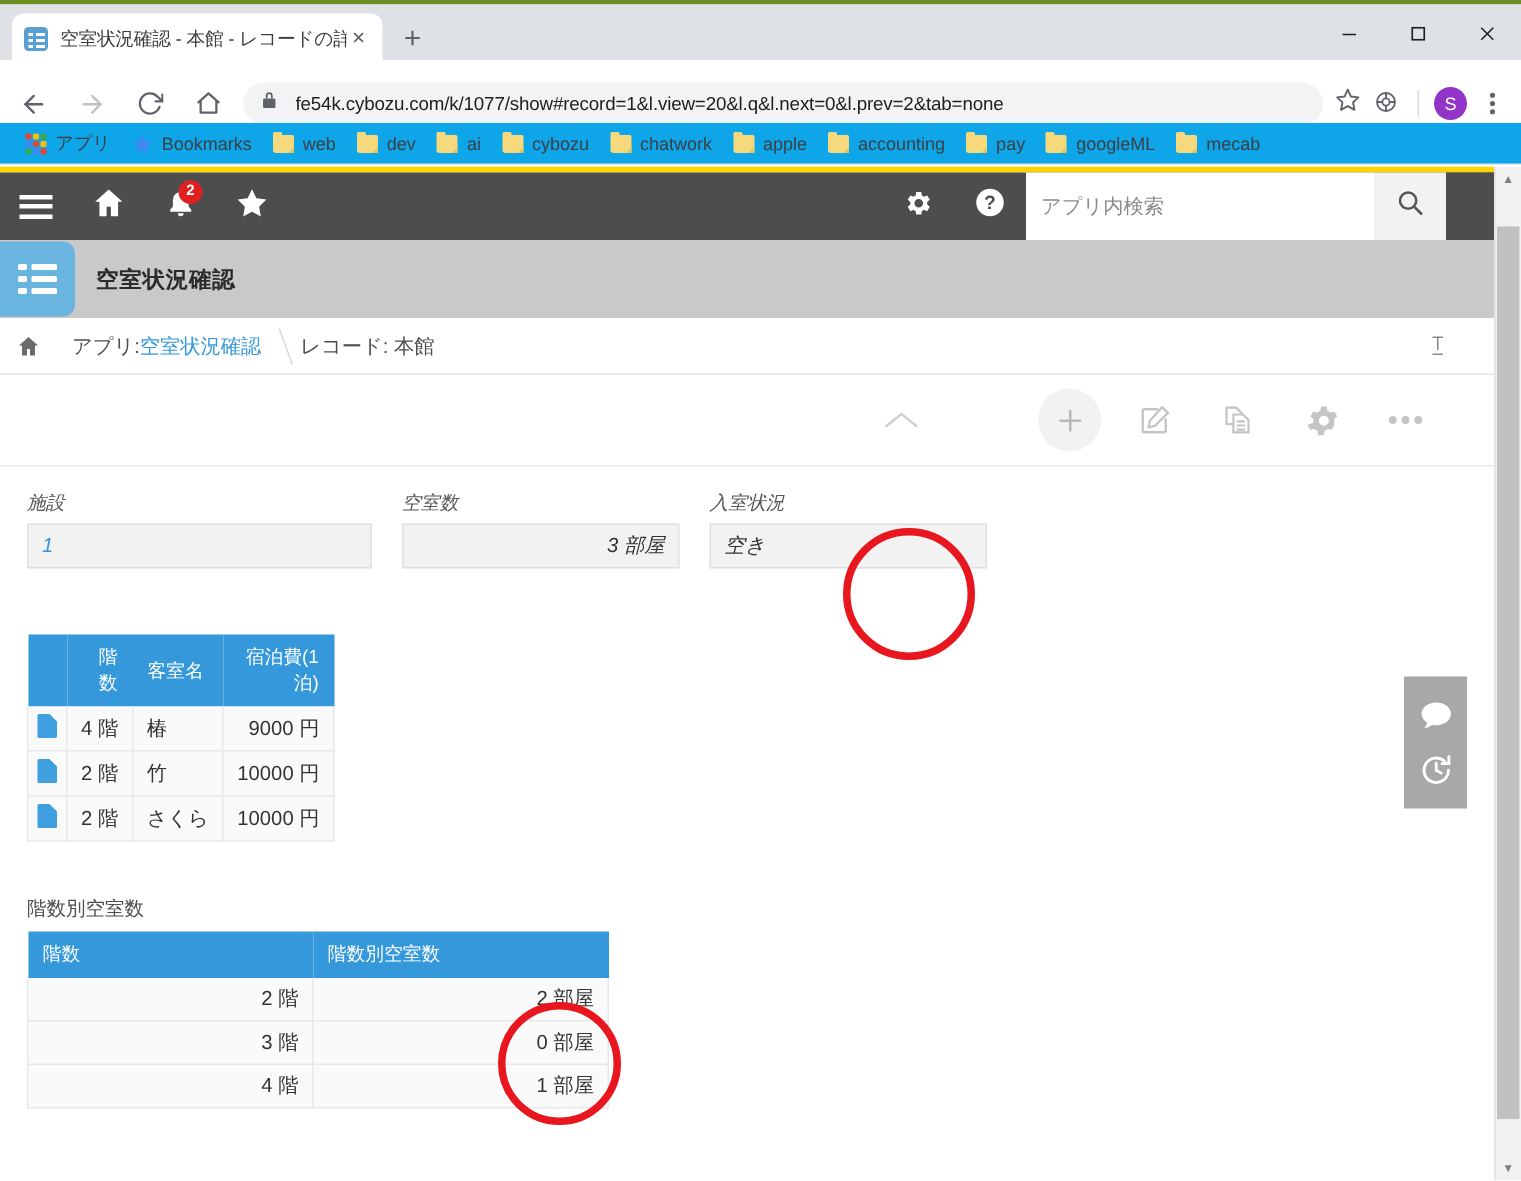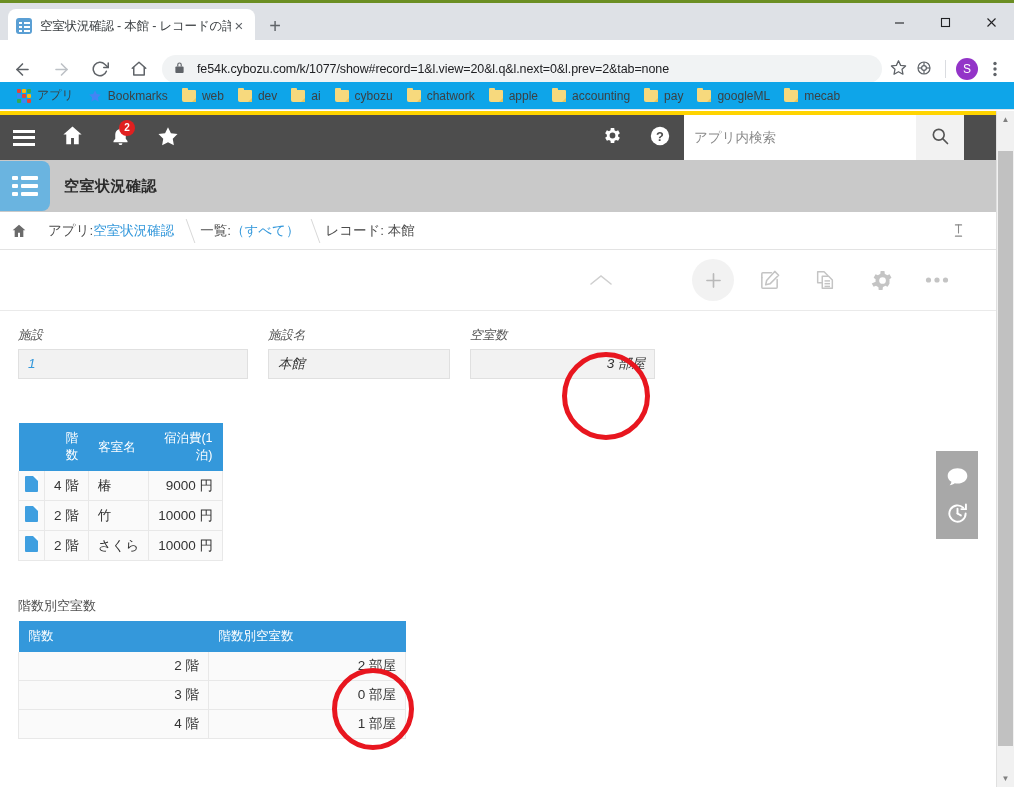--- a/index.html
+++ b/index.html
@@ -690,24 +690,20 @@
     <div class="breadcrumb">
       <div class="bc-home">
         <svg width="16" height="16" viewBox="0 0 24 24" fill="#6b6b6b">
             <path d="M12 2.5 2.5 11h3v10h5v-6.5h3V21h5V11h3z"></path>
           </svg>
       </div>
       <div class="bc-seg">
         <span>アプリ: </span>
           <span class="bc-link">空室状況確認</span>
       </div>
-      <div class="bc-seg">
-        <span>一覧: </span>
-          <span class="bc-link">（すべて）</span>
-      </div>
       <div class="bc-seg last">
         <span>レコード: 本館</span>
       </div>
       <div class="bc-pin">
         <svg width="15" height="17" viewBox="0 0 24 24" fill="none" stroke="#8a8a8a" stroke-width="1.7" stroke-linecap="round">
             <line x1="7" y1="3" x2="17" y2="3"></line>
             <line x1="12" y1="3" x2="12" y2="16"></line>
             <line x1="7" y1="21" x2="17" y2="21"></line>
           </svg>
       </div>
@@ -756,26 +752,26 @@
     </div>
 
     <div class="record-body">
 
       <div class="field-row">
         <div class="field">
           <div class="field-label">施設</div>
           <div class="field-value link" style="width:230px;">1</div>
         </div>
         <div class="field">
-          <div class="field-label">施設名</div>
-          <div class="field-value" style="width:182px;">本館</div>
+          <div class="field-label">空室数</div>
+          <div class="field-value num" style="width:185px;padding-left:36px;">3 部屋</div>
         </div>
         <div class="field">
-          <div class="field-label">空室数</div>
-          <div class="field-value num" style="width:185px;padding-left:36px;">3 部屋</div>
+          <div class="field-label">入室状況</div>
+          <div class="field-value" style="width:185px;">空き</div>
         </div>
       </div>
 
       <div class="tbl-rooms">
         <table class="kt">
           <thead>
             <tr>
               <th style="width:26px;"></th>
               <th style="text-align:right;">階数</th>
               <th>客室名</th>

